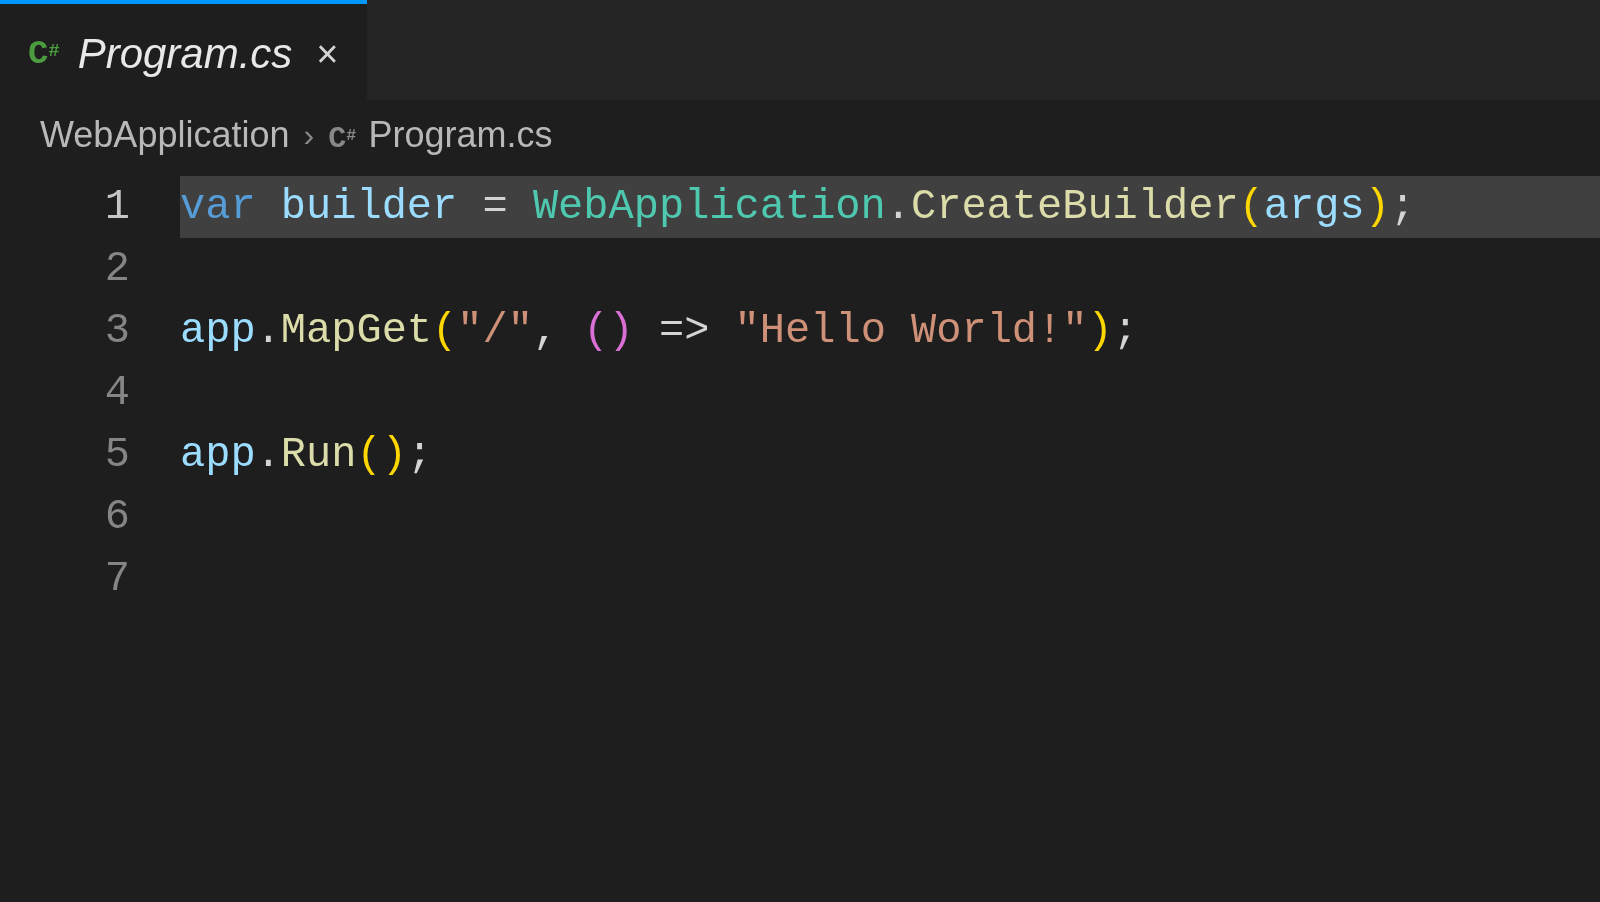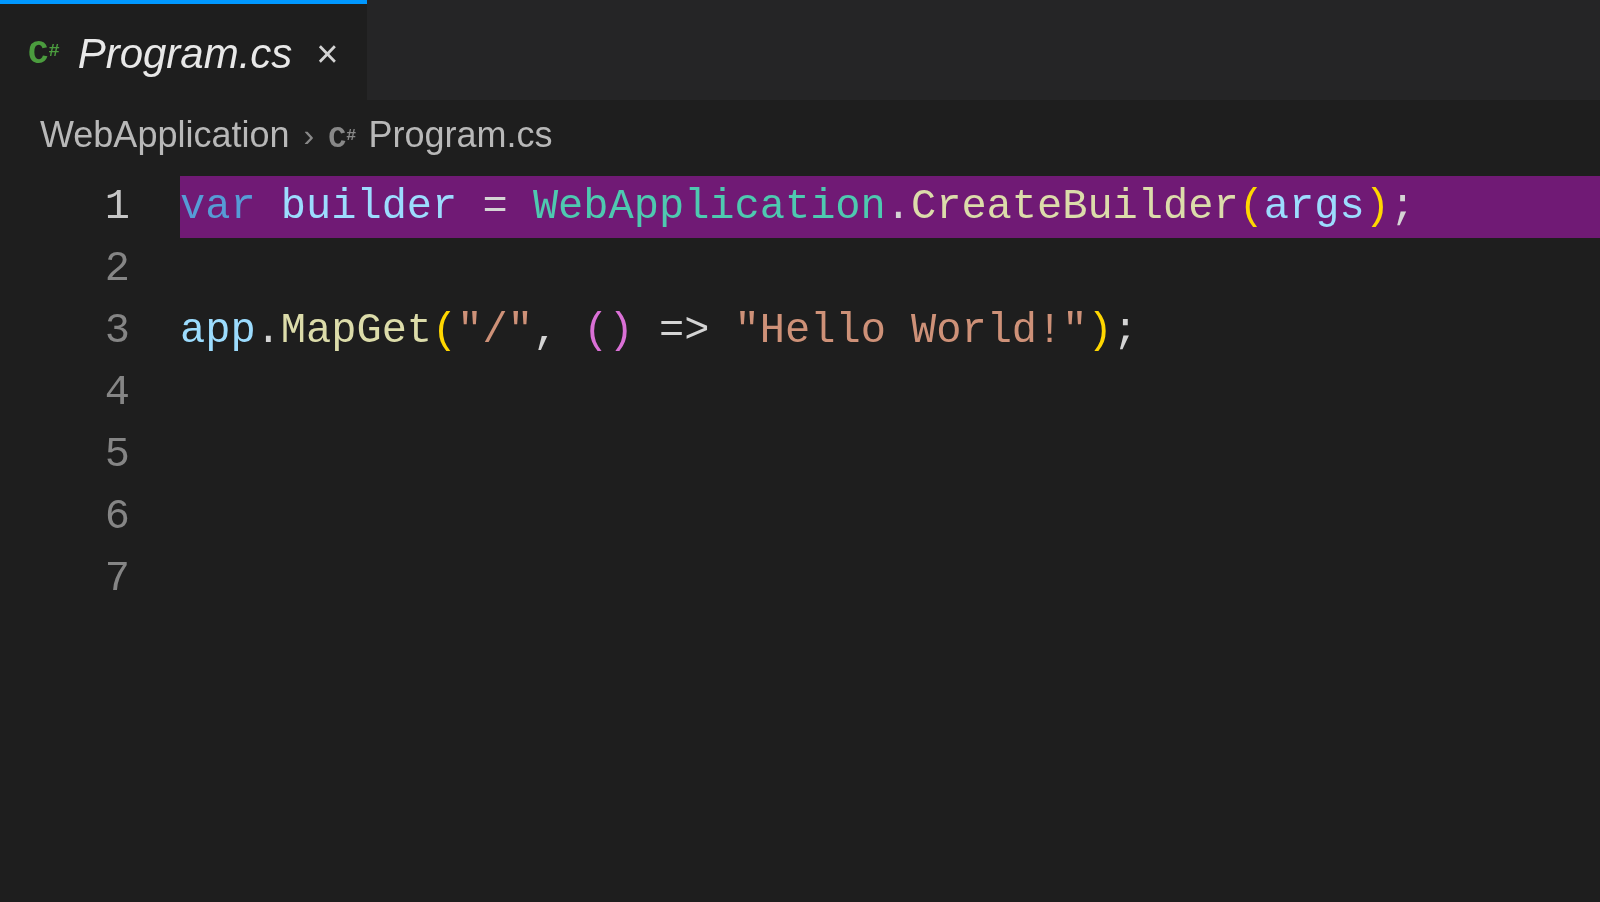--- a/index.html
+++ b/index.html
@@ -98,21 +98,21 @@
       flex: 1;
       font-size: 42px;
       line-height: 62px;
       font-family: Consolas, 'Courier New', monospace;
     }
     .code-line {
       height: 62px;
       white-space: pre;
     }
     .code-line.active {
-      background: #701a75;
+      background: #404040;
     }
     .tok-keyword { color: #569cd6; }
     .tok-ident { color: #9cdcfe; }
     .tok-plain { color: #d4d4d4; }
     .tok-type { color: #4ec9b0; }
     .tok-method { color: #dcdcaa; }
     .tok-string { color: #ce9178; }
     .tok-paren-y { color: #ffd700; }
     .tok-paren-p { color: #da70d6; }
     .csharp-badge {
@@ -164,15 +164,16 @@
     <div class="gutter-line">4</div>
     <div class="gutter-line">5</div>
     <div class="gutter-line">6</div>
     <div class="gutter-line">7</div>
   </div>
   <div class="code">
     <div class="code-line active"><span class="tok-keyword">var</span><span class="tok-plain"> </span><span class="tok-ident">builder</span><span class="tok-plain"> = </span><span class="tok-type">WebApplication</span><span class="tok-plain">.</span><span class="tok-method">CreateBuilder</span><span class="tok-paren-y">(</span><span class="tok-ident">args</span><span class="tok-paren-y">)</span><span class="tok-plain">;</span></div>
     <div class="code-line"><span></span></div>
     <div class="code-line"><span class="tok-ident">app</span><span class="tok-plain">.</span><span class="tok-method">MapGet</span><span class="tok-paren-y">(</span><span class="tok-string">"/"</span><span class="tok-plain">, </span><span class="tok-paren-p">(</span><span class="tok-paren-p">)</span><span class="tok-plain"> =&gt; </span><span class="tok-string">"Hello World!"</span><span class="tok-paren-y">)</span><span class="tok-plain">;</span></div>
     <div class="code-line"><span></span></div>
+    <div class="code-line"><span class="tok-ident">app</span><span class="tok-plain">.</span><span class="tok-method">Run</span><span class="tok-paren-y">(</span><span class="tok-paren-y">)</span><span class="tok-plain">;</span></div>
     <div class="code-line"><span></span></div>
   </div>
 </div>
 
 </body></html>

